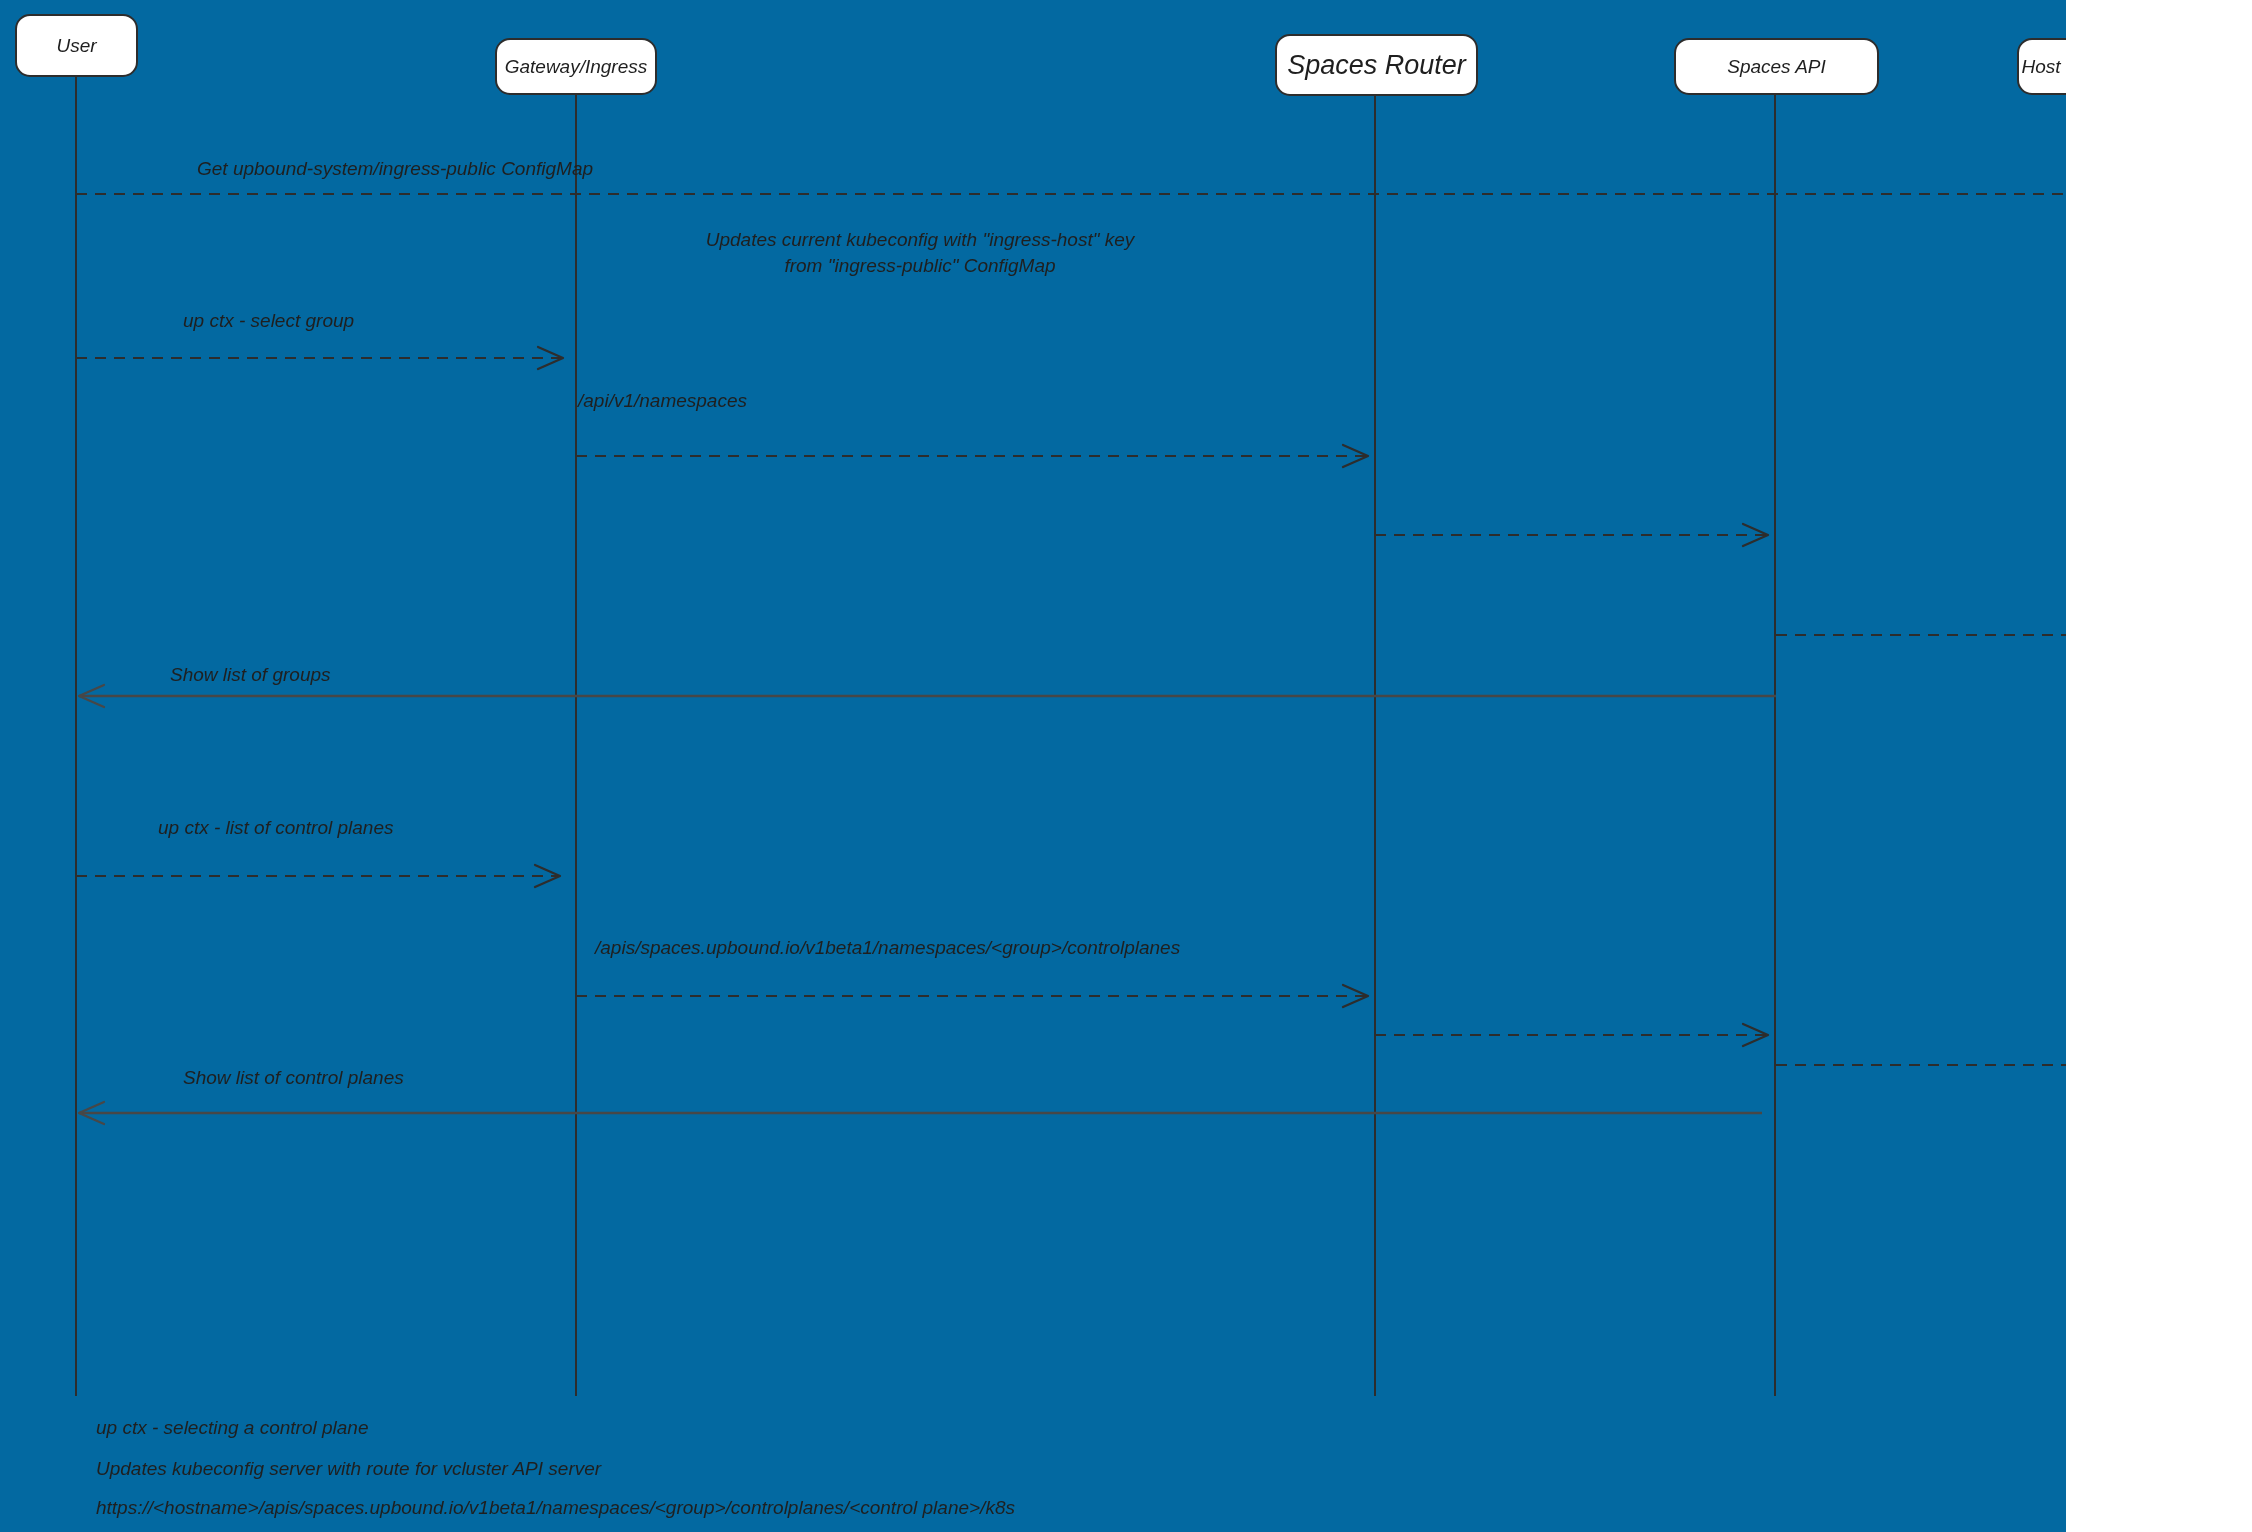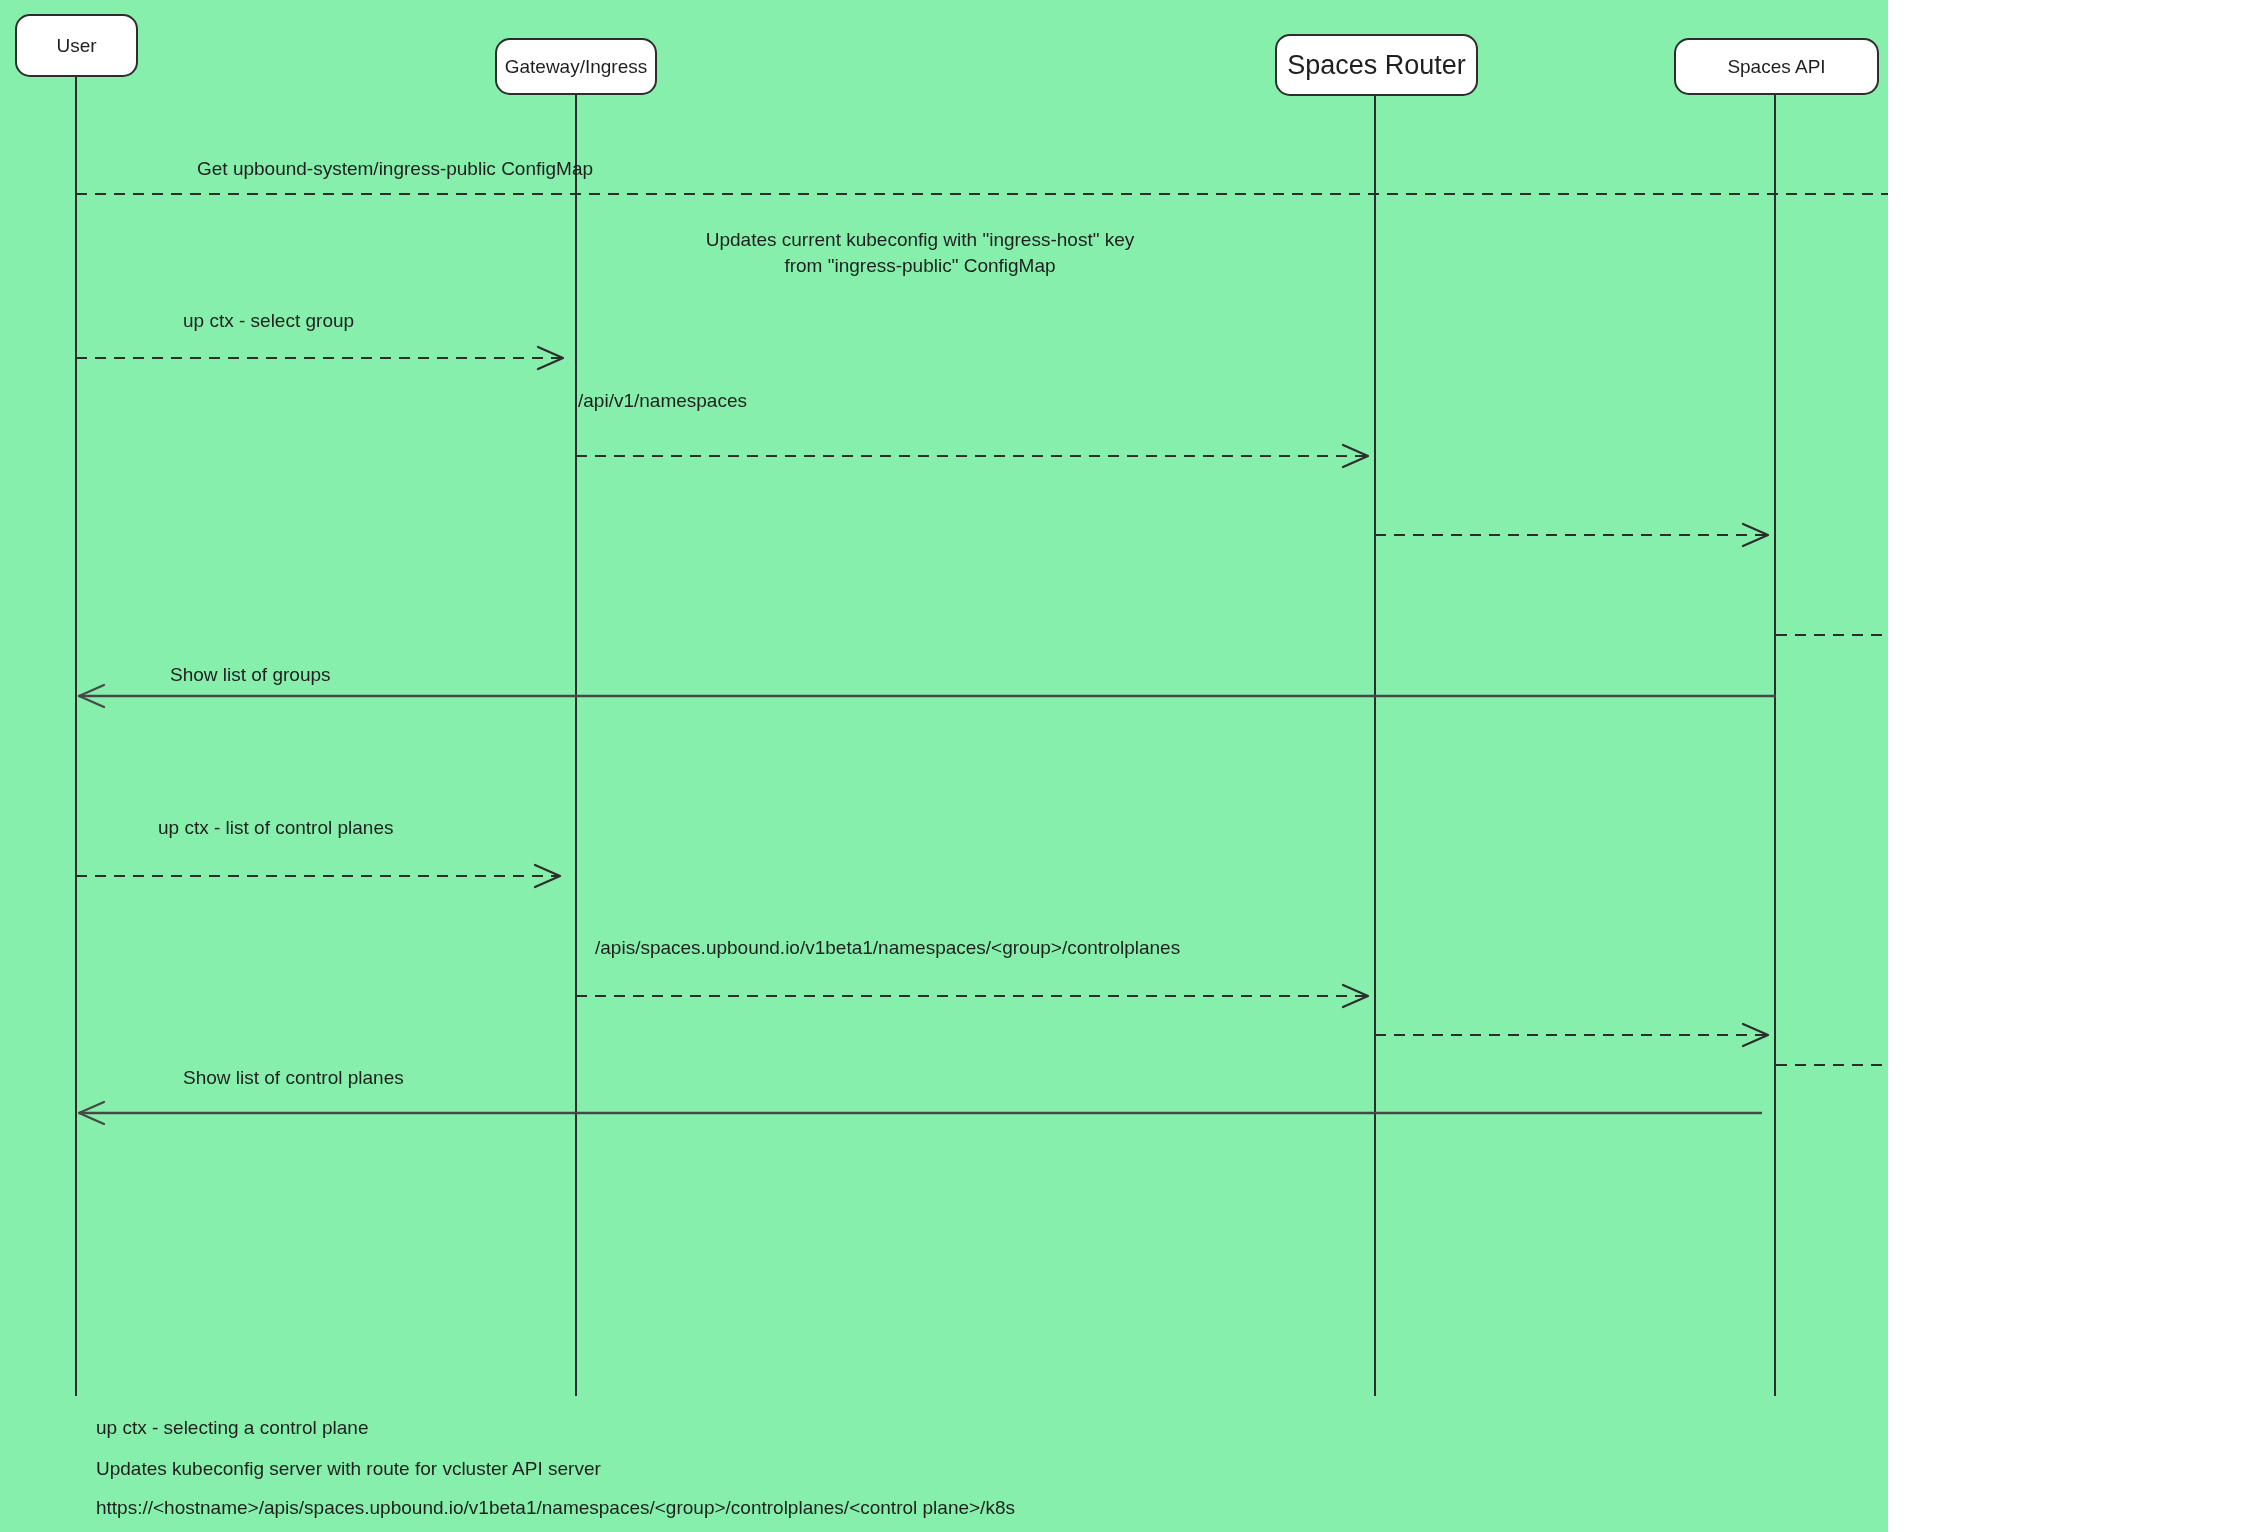--- a/index.html
+++ b/index.html
@@ -2,25 +2,26 @@
 <html><head>
 <meta charset="utf-8">
 <style>
   html, body {
     margin: 0;
     padding: 0;
     background: #ffffff;
   }
   .canvas {
     position: relative;
-    width: 1888px;
+    width: 2066px;
     height: 1532px;
-    background: #86efac;
+    background: #0369a1;
     font-family: "Liberation Sans", sans-serif;
     overflow: hidden;
+    font-style: italic;
   }
   #diagram-svg {
     position: absolute;
     left: 0;
     top: 0;
   }
   #diagram-svg text {
     font-family: "Liberation Sans", sans-serif;
   }
 </style>

